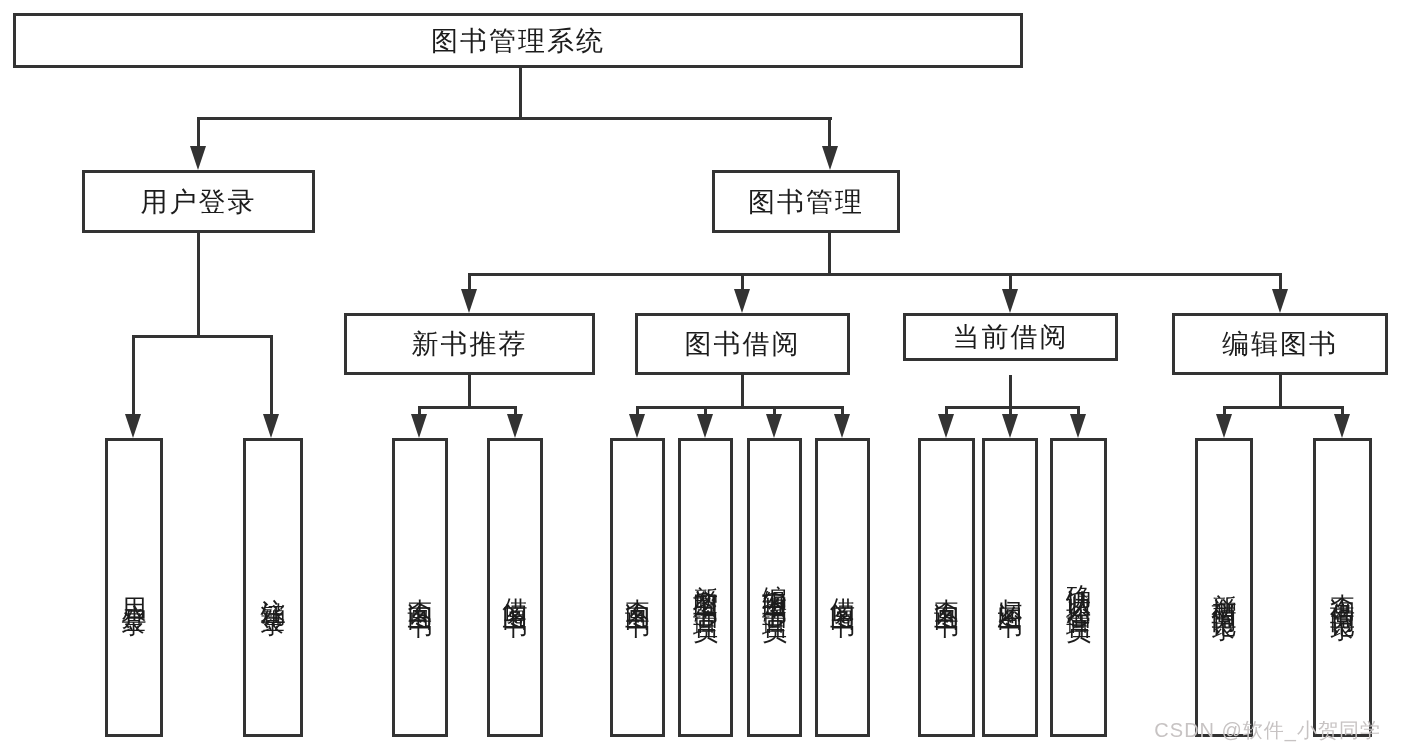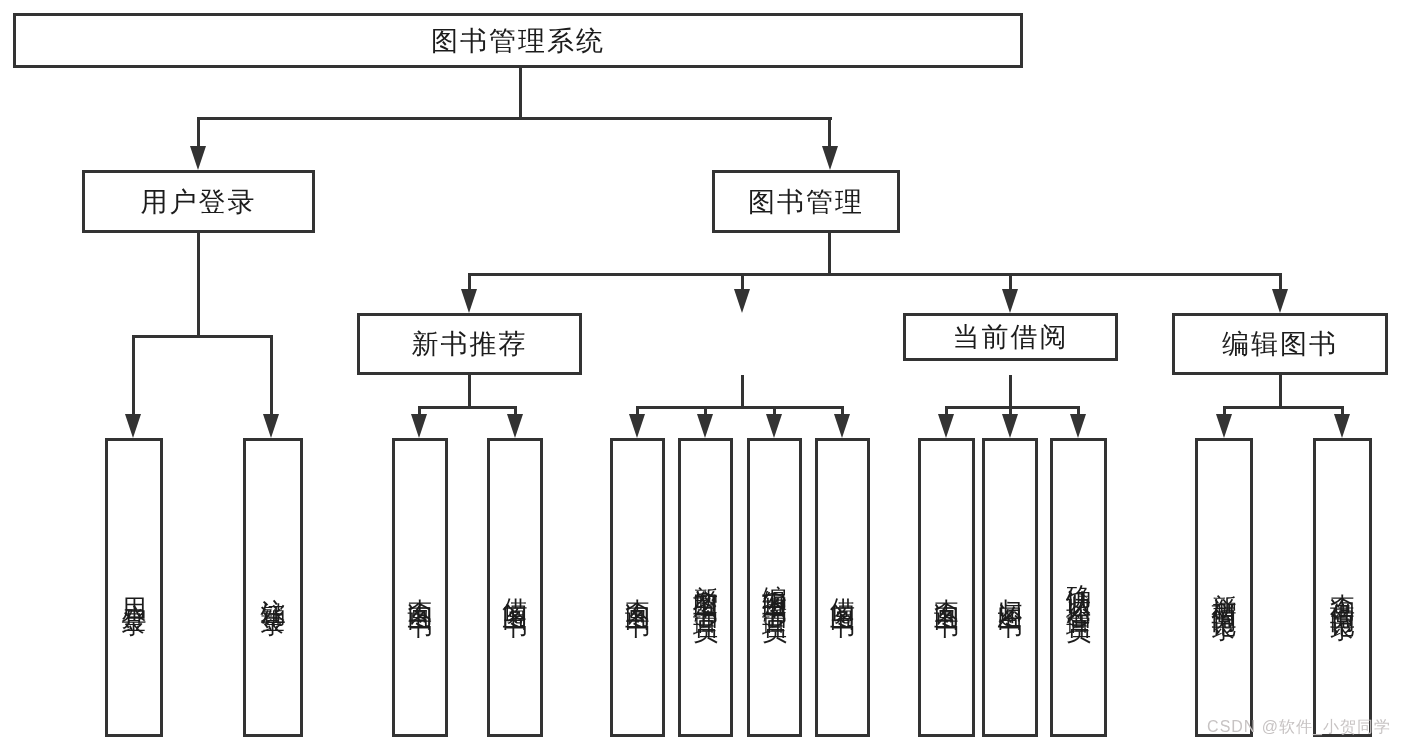--- a/index.html
+++ b/index.html
@@ -49,22 +49,22 @@
   .hl{height:3px;}
   .ar{
     position:absolute;z-index:1;
     width:0;height:0;
     border-left:8px solid transparent;
     border-right:8px solid transparent;
     border-top:24px solid var(--line);
   }
   .watermark{
     position:absolute;
-    right:14px;top:717px;
-    font-size:16px;
+    right:24px;top:717px;
+    font-size:20px;
     color:var(--wm);
     letter-spacing:1px;
     z-index:5;
     white-space:nowrap;
   }
 </style>
 </head>
 <body>
 
 <div class="canvas">
@@ -74,24 +74,27 @@
   </div>
 
   <div class="box" style="left:82px;top:170px;width:233px;height:63px;">
     <span>用户登录</span>
   </div>
 
   <div class="box" style="left:712px;top:170px;width:188px;height:63px;">
     <span>图书管理</span>
   </div>
 
-  <div class="box" style="left:357px;top:313px;width:225px;height:62px;">
+  <div class="box" style="left:344px;top:313px;width:251px;height:62px;">
     <span>新书推荐</span>
   </div>
 
+  <div class="box" style="left:635px;top:313px;width:215px;height:62px;">
+    <span>图书借阅</span>
+  </div>
 
   <div class="box" style="left:903px;top:313px;width:215px;height:48px;">
     <span>当前借阅</span>
   </div>
 
   <div class="box" style="left:1172px;top:313px;width:216px;height:62px;">
     <span>编辑图书</span>
   </div>
 
   <div class="leaf" style="left:105px;top:438px;width:58px;height:299px;">

